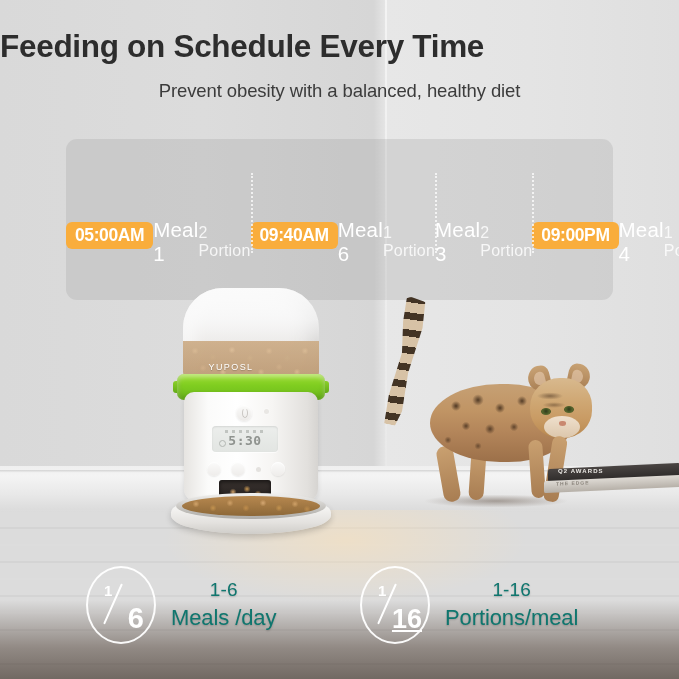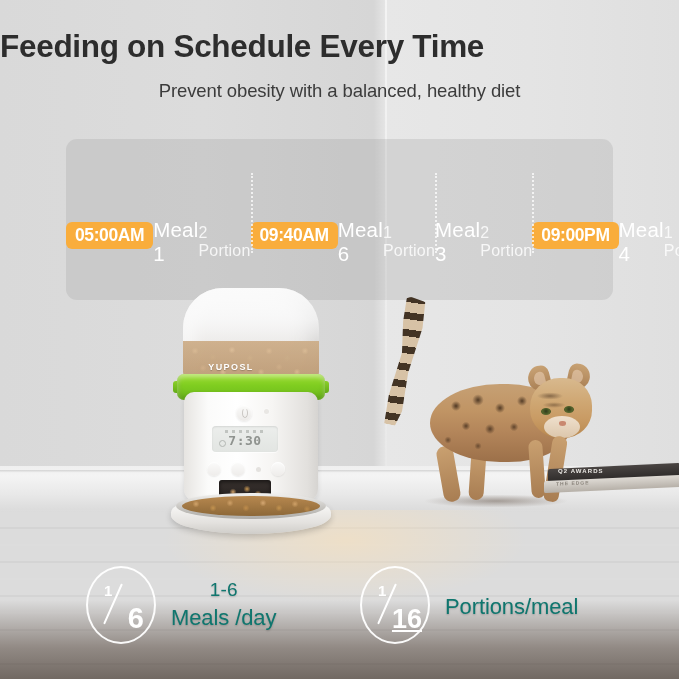--- a/index.html
+++ b/index.html
@@ -110,21 +110,21 @@
       radial-gradient(circle 5px at 78px 31px,#c99b63,rgba(0,0,0,0) 70%),
       radial-gradient(circle 5px at 96px 26px,#bd8e58,rgba(0,0,0,0) 70%),
       radial-gradient(circle 5px at 114px 31px,#cb9d65,rgba(0,0,0,0) 70%),
       linear-gradient(180deg,#b98b55,#a87c4b);
     filter:blur(.3px);opacity:.92;
   }
   .fd-frost{position:absolute;left:0;top:0;width:136px;height:93px;
     background:linear-gradient(180deg,rgba(252,252,252,.92) 0%,rgba(250,250,250,.7) 34%,rgba(248,248,248,.3) 56%,rgba(250,250,250,.22) 100%);}
   .fd-brand{
     position:absolute;left:0;top:74px;width:136px;text-align:center;
-    font-size:9px;font-weight:700;color:#ffffff;letter-spacing:1.4px;z-index:4;
+    font-size:9px;font-weight:400;color:#ffffff;letter-spacing:1.4px;z-index:4;
     text-shadow:0 1px 1px rgba(0,0,0,.22);
   }
   .fd-green{
     position:absolute;left:14px;top:86px;width:148px;height:26px;border-radius:7px;
     background:linear-gradient(180deg,#9ddd32 0%,#7fcd20 45%,#6cb81b 100%);
     box-shadow:inset 0 -4px 6px rgba(0,0,0,.14),inset 0 3px 5px rgba(255,255,255,.45);
   }
   .fd-ear{position:absolute;top:93px;width:7px;height:12px;border-radius:3px;
     background:linear-gradient(180deg,#8bd02a,#63ab18);}
   .fd-ear.l{left:10px;}
@@ -337,21 +337,21 @@
     <div class="fd-ear r"></div>
     <div class="fd-green"></div>
 
     <div class="fd-body"></div>
     <div class="fd-power"></div>
     <div class="fd-led"></div>
 
     <div class="fd-lcd">
       <div class="fd-lcd-marks"></div>
       <div class="fd-lcd-dot"></div>
-      <div class="fd-lcd-time">7:30</div>
+      <div class="fd-lcd-time">5:30</div>
     </div>
 
     <div class="fd-btns">
       <div class="fd-btn"></div>
       <div class="fd-btn"></div>
       <div class="fd-btn sm"></div>
       <div class="fd-btn"></div>
     </div>
 
     <div class="fd-chute">
@@ -406,17 +406,18 @@
 
   <div class="feature feat-2">
     <div class="feat-circle">
       <div class="frac">
         <span class="frac-num">1</span>
         <span class="frac-slash"></span>
         <span class="frac-den wide">16</span>
       </div>
     </div>
     <div class="feat-text">
+      <div class="feat-line1">1-16</div>
       <div class="feat-line2">Portions/meal</div>
     </div>
   </div>
 
 </div>
 
 </body></html>

